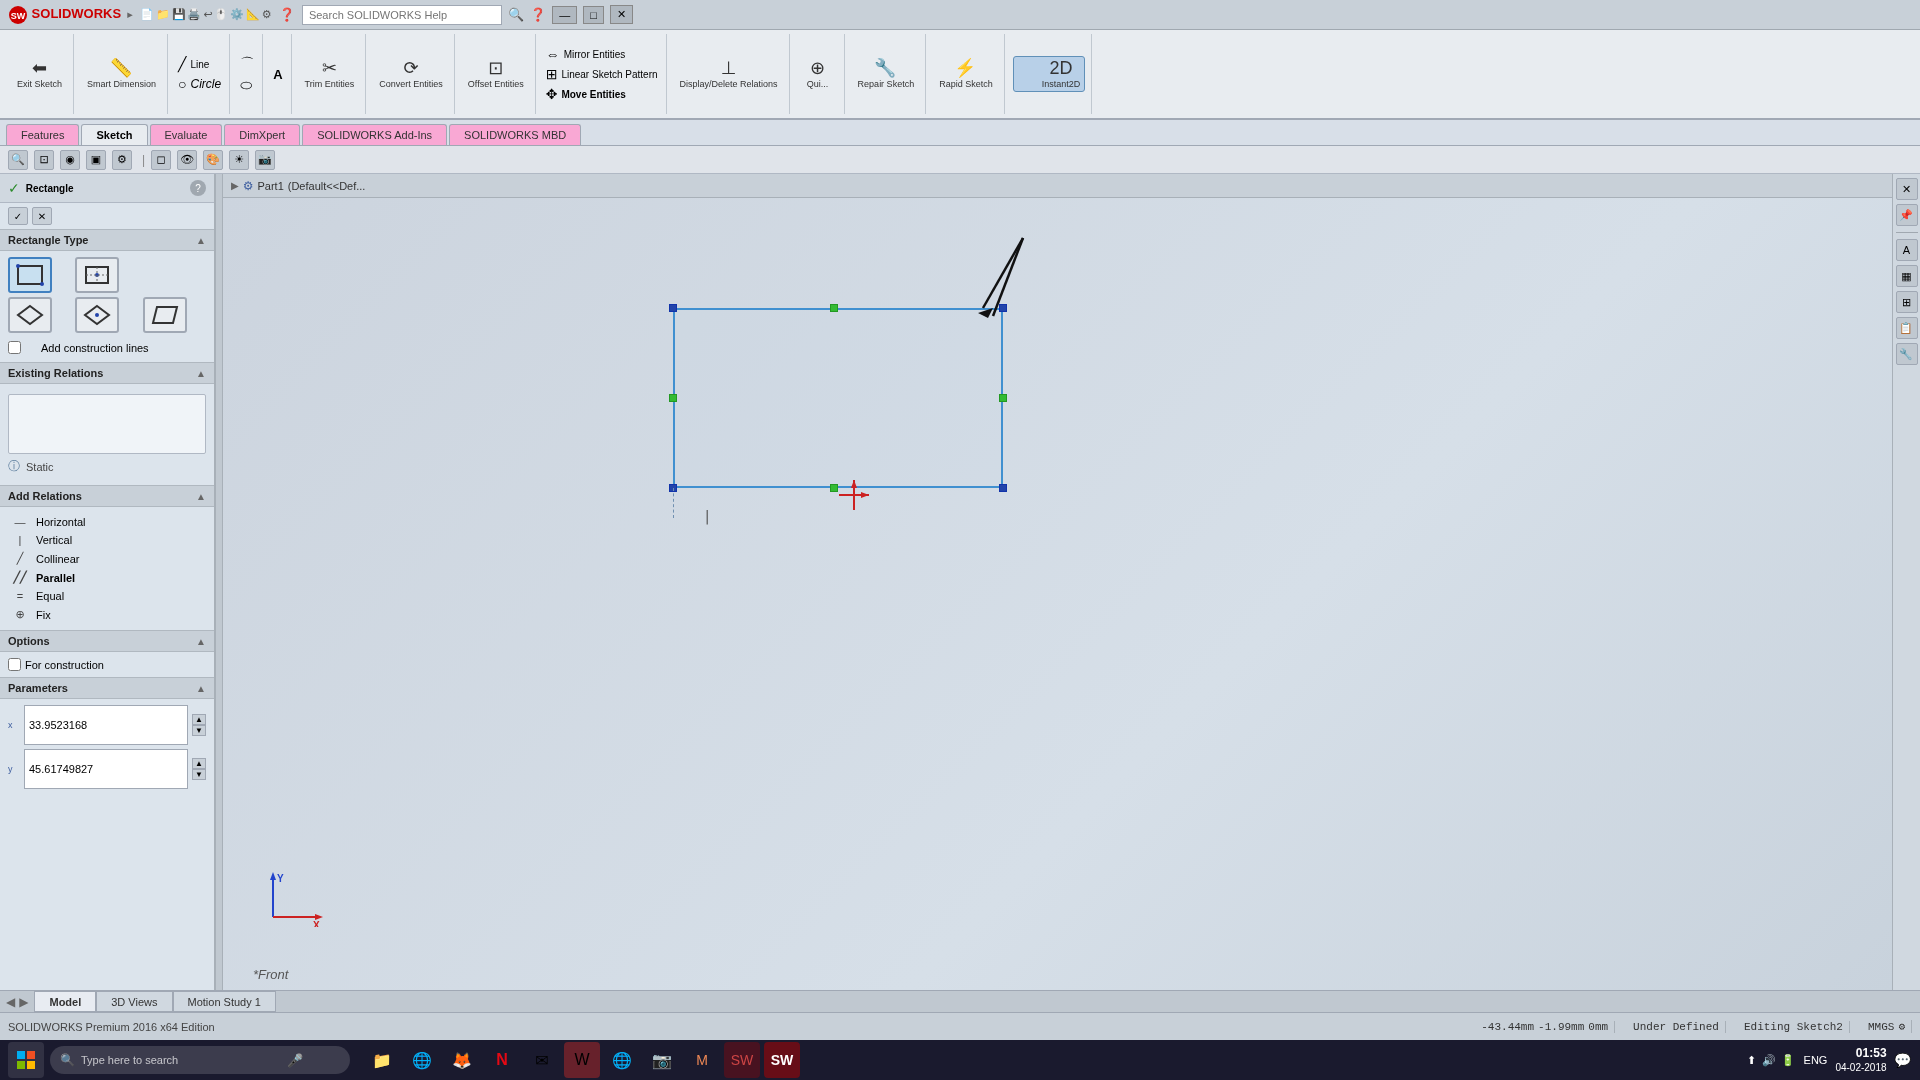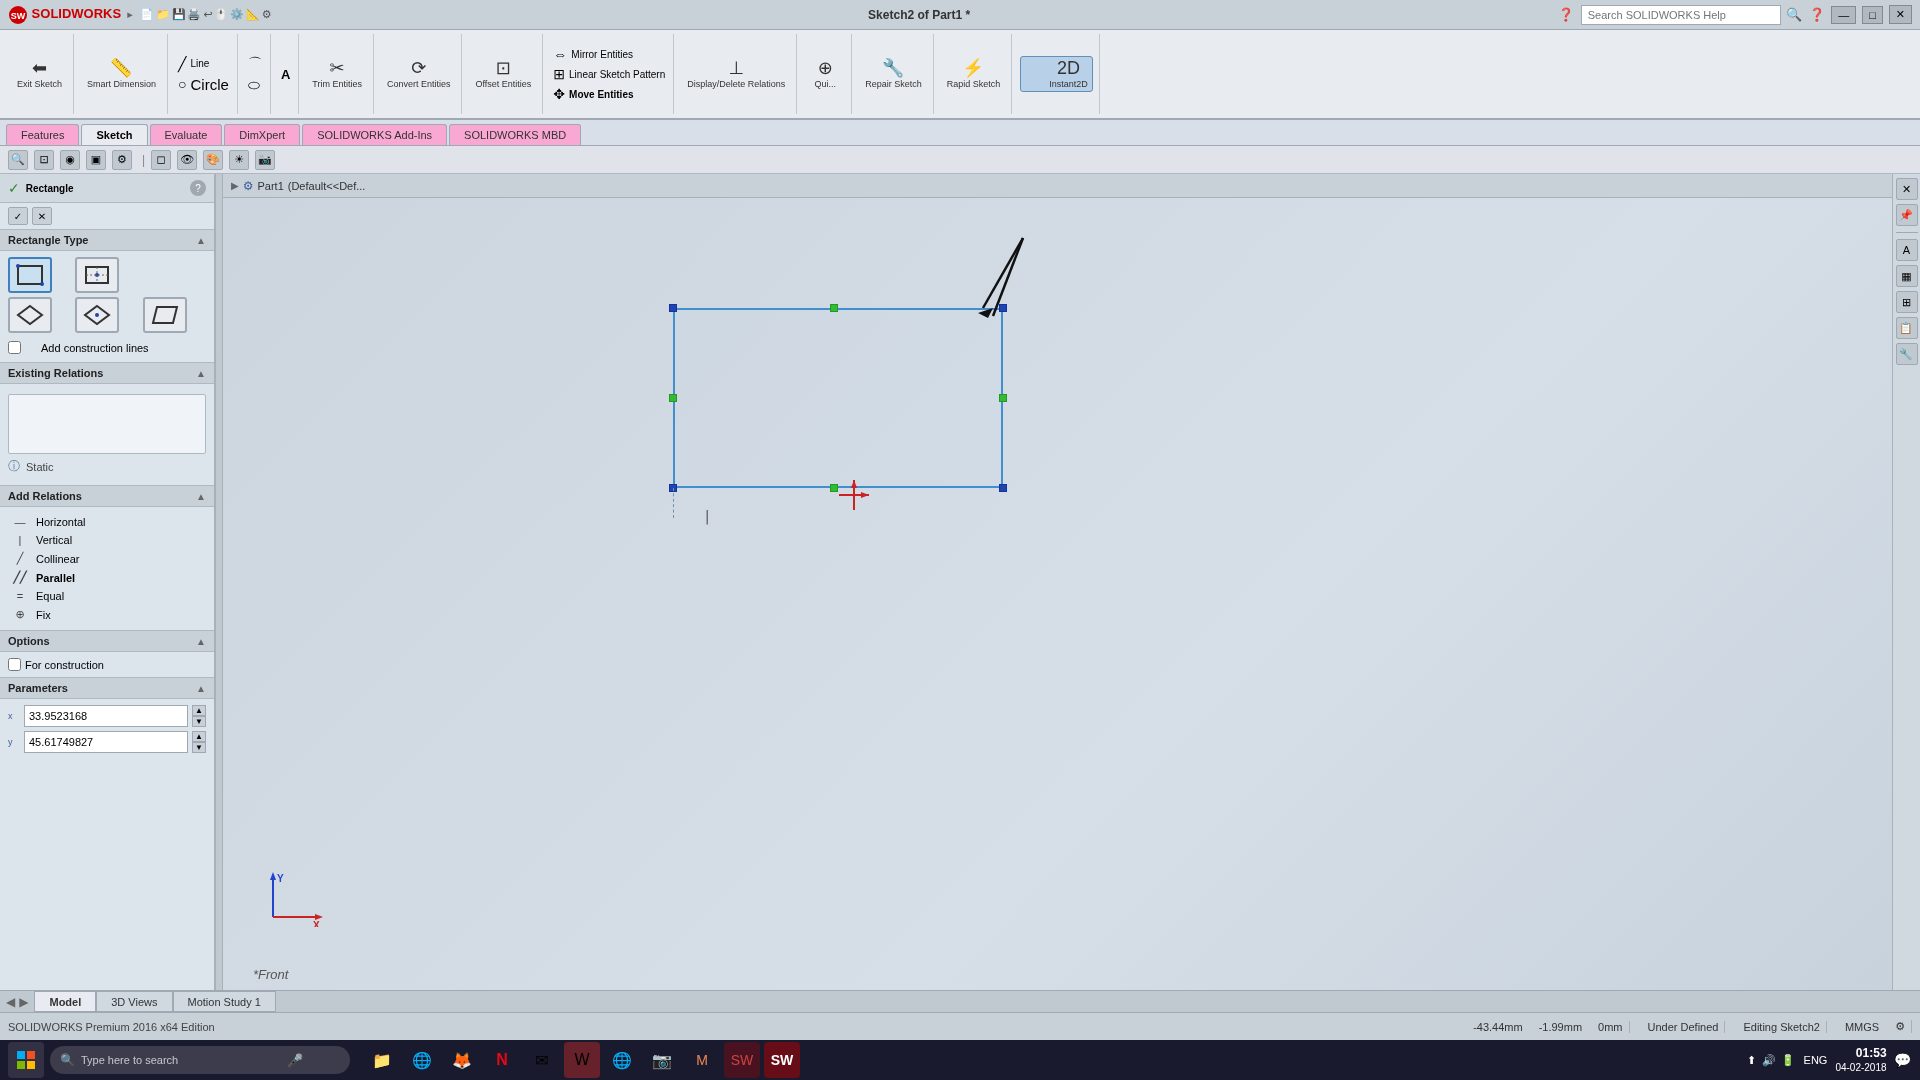--- a/index.html
+++ b/index.html
@@ -57,37 +57,37 @@
     .relation-item { display: flex; align-items: center; gap: 8px; padding: 3px 4px; cursor: pointer; border-radius: 2px; font-size: 11px; }
     .relation-item.selected { font-weight: bold; }
     .relation-icon { width: 16px; text-align: center; font-size: 11px; color: #444; }
 
     
     .option-check label { font-size: 11px; display: flex; align-items: center; gap: 4px; cursor: pointer; }
 
     
     .param-row { display: flex; align-items: center; gap: 4px; margin-bottom: 4px; }
     .param-icon { font-size: 10px; color: #666; width: 12px; }
-    .param-input { flex: 1; height: 22px; background: #fff; border: 1px solid #a0a8b4; font-size: 11px; padding: 1px 4px; }
+    .param-input { flex: 1; height: 40px; background: #fff; border: 1px solid #a0a8b4; font-size: 11px; padding: 1px 4px; }
     .param-arrows { display: flex; flex-direction: column; }
     .param-arrow { width: 14px; height: 11px; background: #c8d0d8; border: 1px solid #a0a8b4; cursor: pointer; display: flex; align-items: center; justify-content: center; font-size: 8px; }
 
     
     #splitter { width: 8px; background: #c0c8d0; cursor: col-resize; border-left: 1px solid #a8b0b8; border-right: 1px solid #a8b0b8; }
 
     
     #canvas-area { flex: 1; background: linear-gradient(135deg, #cdd5de 0%, #d8e0e8 50%, #c8d2dc 100%); position: relative; overflow: hidden; }
 
     
     #tree-header { height: 24px; background: #c8d0d8; border-bottom: 1px solid #a8b0b8; display: flex; align-items: center; padding: 0 8px; gap: 4px; }
     .tree-arrow { font-size: 10px; color: #666; cursor: pointer; }
 
     
     #status-bar { height: 28px; background: #c8d0d8; border-top: 1px solid #a0a8b4; display: flex; align-items: center; padding: 0 8px; gap: 12px; font-size: 11px; color: #333; }
-    .status-section { display: flex; align-items: center; gap: 16px; padding: 0 6px; border-right: 1px solid #a8b0b8; }
+    .status-section { display: flex; align-items: center; gap: 4px; padding: 0 6px; border-right: 1px solid #a8b0b8; font-family: Liberation Mono, monospace; }
 
     
     #taskbar { height: 40px; background: #1a1a2e; display: flex; align-items: center; padding: 0 8px; gap: 6px; }
     .taskbar-btn { width: 36px; height: 36px; background: rgba(255,255,255,0.1); border-radius: 4px; display: flex; align-items: center; justify-content: center; cursor: pointer; font-size: 16px; color: #fff; }
     .search-bar { flex: 0 0 300px; height: 28px; background: rgba(255,255,255,0.15); border-radius: 14px; display: flex; align-items: center; padding: 0 10px; gap: 6px; }
     .search-bar input { background: none; border: none; color: #fff; font-size: 11px; width: 200px; outline: none; }
     .search-bar input::placeholder { color: rgba(255,255,255,0.7); }
     .taskbar-apps { display: flex; gap: 4px; margin-left: 8px; }
     .taskbar-app { width: 36px; height: 36px; display: flex; align-items: center; justify-content: center; cursor: pointer; border-radius: 4px; font-size: 18px; }
     .taskbar-right { margin-left: auto; display: flex; align-items: center; gap: 8px; color: #fff; font-size: 11px; }
@@ -123,21 +123,20 @@
     <span style="cursor:pointer;">📄</span>
     <span style="cursor:pointer;">📁</span>
     <span style="cursor:pointer;">💾</span>
     <span style="cursor:pointer;">🖨️</span>
     <span style="cursor:pointer;">↩</span>
     <span style="cursor:pointer;">🖱️</span>
     <span style="cursor:pointer;">⚙️</span>
     <span style="cursor:pointer;">📐</span>
     <span style="cursor:pointer;">⚙</span>
   </div>
-  <span style="flex:1; text-align:center; font-size:12px; color:#333; font-weight:bold;">Sketch2 of Part1 *</span>
   <div style="display:flex; align-items:center; gap:6px;">
     <span style="font-size:13px; color:#555;">❓</span>
     <input style="width: 200px; height: 20px; font-size: 11px; padding: 0px 6px; border: 1px solid rgb(160, 168, 180); background: rgb(255, 255, 255);" type="text" placeholder="Search SOLIDWORKS Help">
     <span style="font-size:13px; cursor:pointer;">🔍</span>
     <span style="font-size:13px; cursor:pointer;">❓</span>
     <span style="cursor:pointer; font-size:11px; padding:2px 6px; background:#b0b8c0; border:1px solid #888;">—</span>
     <span style="cursor:pointer; font-size:11px; padding:2px 6px; background:#b0b8c0; border:1px solid #888;">□</span>
     <span style="cursor:pointer; font-size:11px; padding:2px 6px; background:#b0b8c0; border:1px solid #888;">✕</span>
   </div>
 </div>
@@ -160,21 +159,21 @@
       </div>
     </div>
 
     <div class="toolbar-col">
       <div class="toolbar-row-btn">
         <span class="icon">╱</span>
         <span style="font-size:10px;">Line</span>
       </div>
       <div class="toolbar-row-btn">
         <span class="icon">○</span>
-        <span style="font-size:15px;">Circle</span>
+        <span style="font-size:12px;font-style:italic;">Circle</span>
       </div>
     </div>
 
     <div class="toolbar-col">
       <div class="toolbar-row-btn">
         <span class="icon">⌒</span>
       </div>
       <div class="toolbar-row-btn">
         <span class="icon">⬭</span>
       </div>

